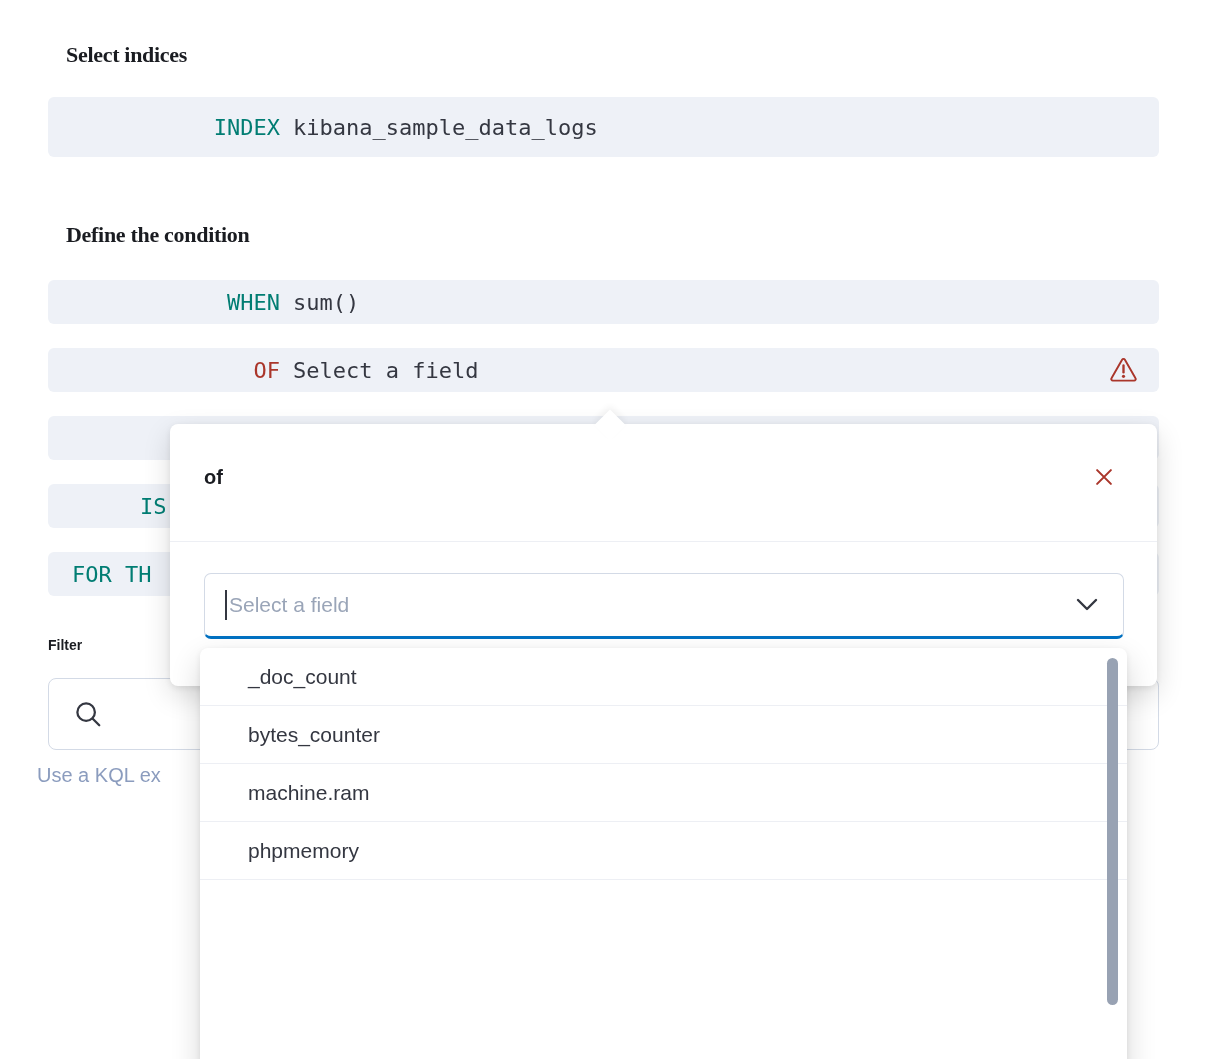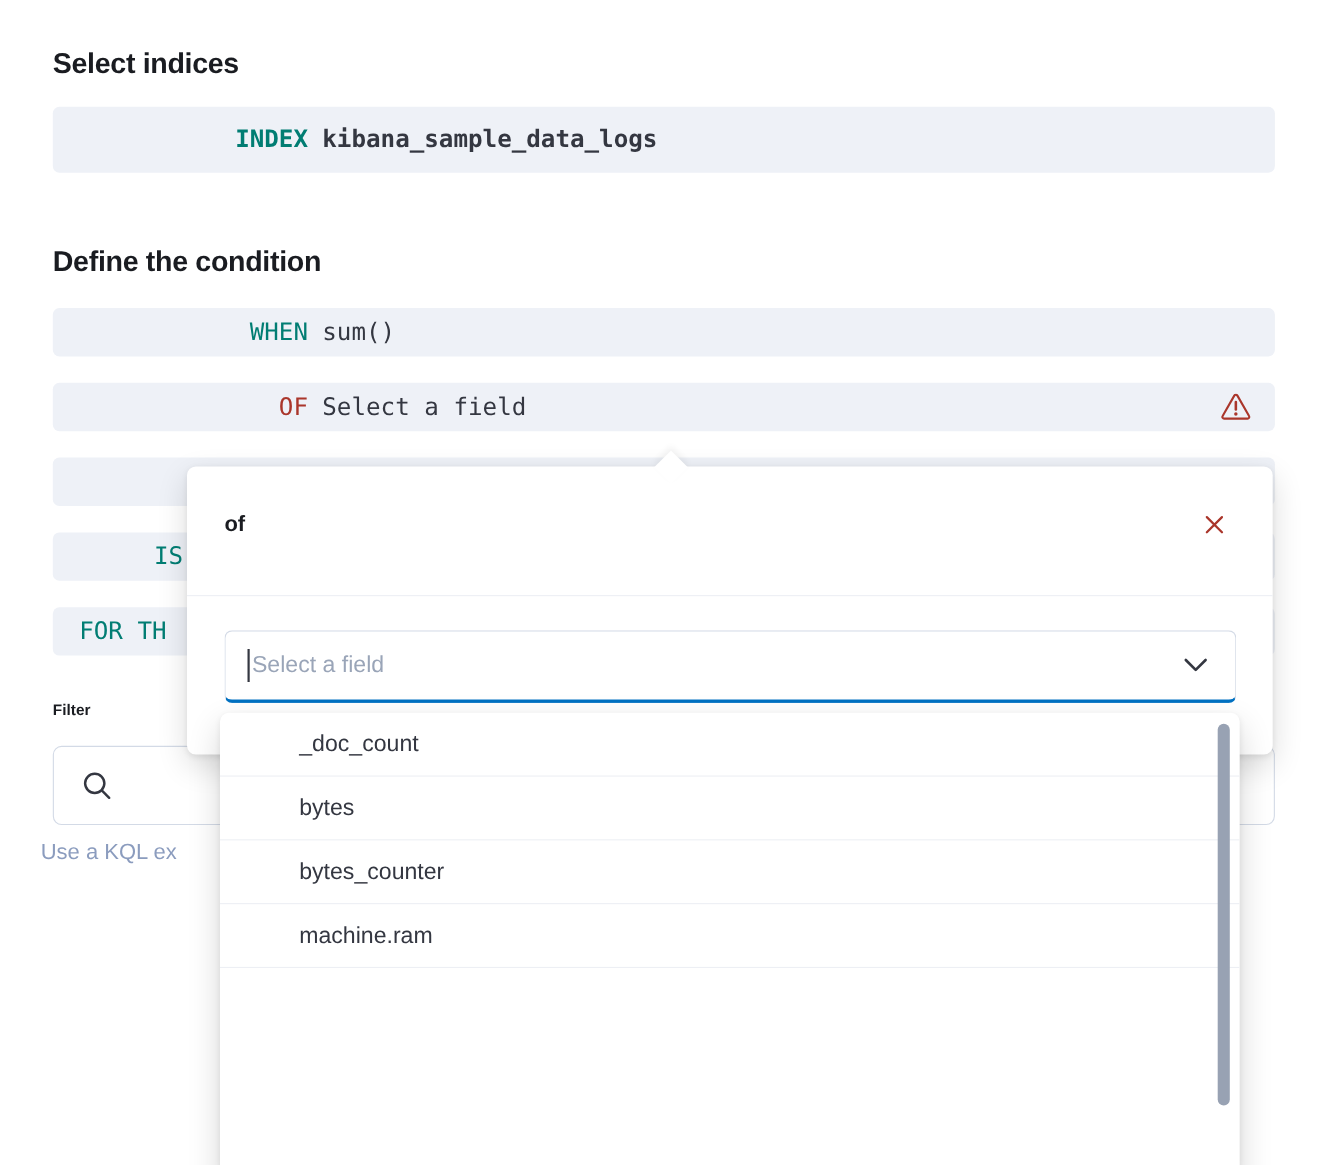--- a/index.html
+++ b/index.html
@@ -4,33 +4,33 @@
 <style>
   :root{
     --teal:#017d73; --danger:#aa362b; --text:#343741; --heading:#1a1c21;
     --bar-bg:#eef1f7; --border:#d3dae6; --accent:#0071c2; --placeholder:#9aa5b8;
     --hint:#8b9cbe; --scrollbar:#98a2b3; --divider:#edeff4;
   }
   *{box-sizing:border-box; margin:0; padding:0;}
   body{background:#fff; font-family:"Liberation Sans", sans-serif;}
   .screen{position:relative; width:1213px; height:1059px; background:#fff; overflow:hidden;}
 
-  .section-title{position:absolute; left:48px; font-size:26px; font-weight:700;
-    color:var(--heading); letter-spacing:-.3px;}
+  .section-title{position:absolute; left:66px; font-size:22px; font-weight:700;
+    color:var(--heading); letter-spacing:-.3px;font-family:Liberation Serif, serif;}
   #title-indices{top:42px;}
   #title-condition{top:222px;}
 
   .expr-bar{position:absolute; left:48px; width:1111px; height:44px;
     background:var(--bar-bg); border-radius:6px; display:flex; align-items:center;
     font-family:"DejaVu Sans Mono", monospace; font-size:22px; cursor:pointer;}
   .expr-bar .kw{width:232px; text-align:right; color:var(--teal); white-space:pre;}
   .expr-bar .kw.danger{color:var(--danger);}
   .expr-bar .kw.left{width:auto; text-align:left;}
   .expr-bar .val{margin-left:13px; color:var(--text); white-space:pre;text-align:center;}
-  #bar-index{top:97px; height:60px;font-weight:bold;}
+  #bar-index{top:97px; height:60px;}
   #bar-when{top:280px;}
   #bar-of{top:348px;}
   #bar-over{top:416px;}
   #bar-is{top:484px;}
   #bar-for{top:552px;}
   .warn-wrap{position:absolute; right:22px; top:50%; transform:translateY(-50%); line-height:0;}
 
   .filter-label{position:absolute; left:48px; top:637px; font-size:14px; font-weight:700; color:var(--heading);}
   .search-box{position:absolute; left:48px; top:678px; width:1111px; height:72px;
     background:#fff; border:1px solid var(--border); border-radius:8px;
@@ -53,21 +53,21 @@
     background:#fff; border:1px solid var(--border); border-bottom:3px solid var(--accent);
     border-radius:7px; display:flex; align-items:center; padding:0 24px 0 20px; cursor:text;}
   .text-cursor{width:2px; height:30px; background:var(--text);}
   .combo-placeholder{margin-left:2px; font-size:21px; color:var(--placeholder); flex:1;}
   .combo-chevron{line-height:0; cursor:pointer;}
 
   
   .options-panel{position:absolute; left:200px; top:648px; width:927px; height:430px;
     background:#fff; border-radius:8px; z-index:30;
     box-shadow:0 12px 30px rgba(0,0,0,.16), 0 2px 6px rgba(0,0,0,.08); overflow:hidden;}
-  .option-row{height:58px; display:flex; align-items:center; padding-left:72px;
+  .option-row{height:58px; display:flex; align-items:center; padding-left:48px;
     font-size:21px; color:var(--text); border-bottom:1px solid var(--divider); cursor:pointer;}
   .scroll-thumb{position:absolute; right:9px; top:10px; width:11px; height:347px;
     background:var(--scrollbar); border-radius:6px; cursor:grab;}
 </style>
 </head>
 <body>
 
 <div class="screen">
 
   <div class="section-title" id="title-indices">Select indices</div>
@@ -143,31 +143,31 @@
     </div>
   </div>
 
   <div class="options-panel">
     <div>
 
         <div class="option-row">
           <span>_doc_count</span>
         </div>
 
-        <div class="option-row">
-          <span>bytes</span>
-        </div>
 
         <div class="option-row">
           <span>bytes_counter</span>
         </div>
 
 
         <div class="option-row">
           <span>machine.ram</span>
         </div>
 
 
+        <div class="option-row">
+          <span>phpmemory</span>
+        </div>
       </div>
     <div class="scroll-thumb"></div>
   </div>
 
 </div>
 
 </body></html>

